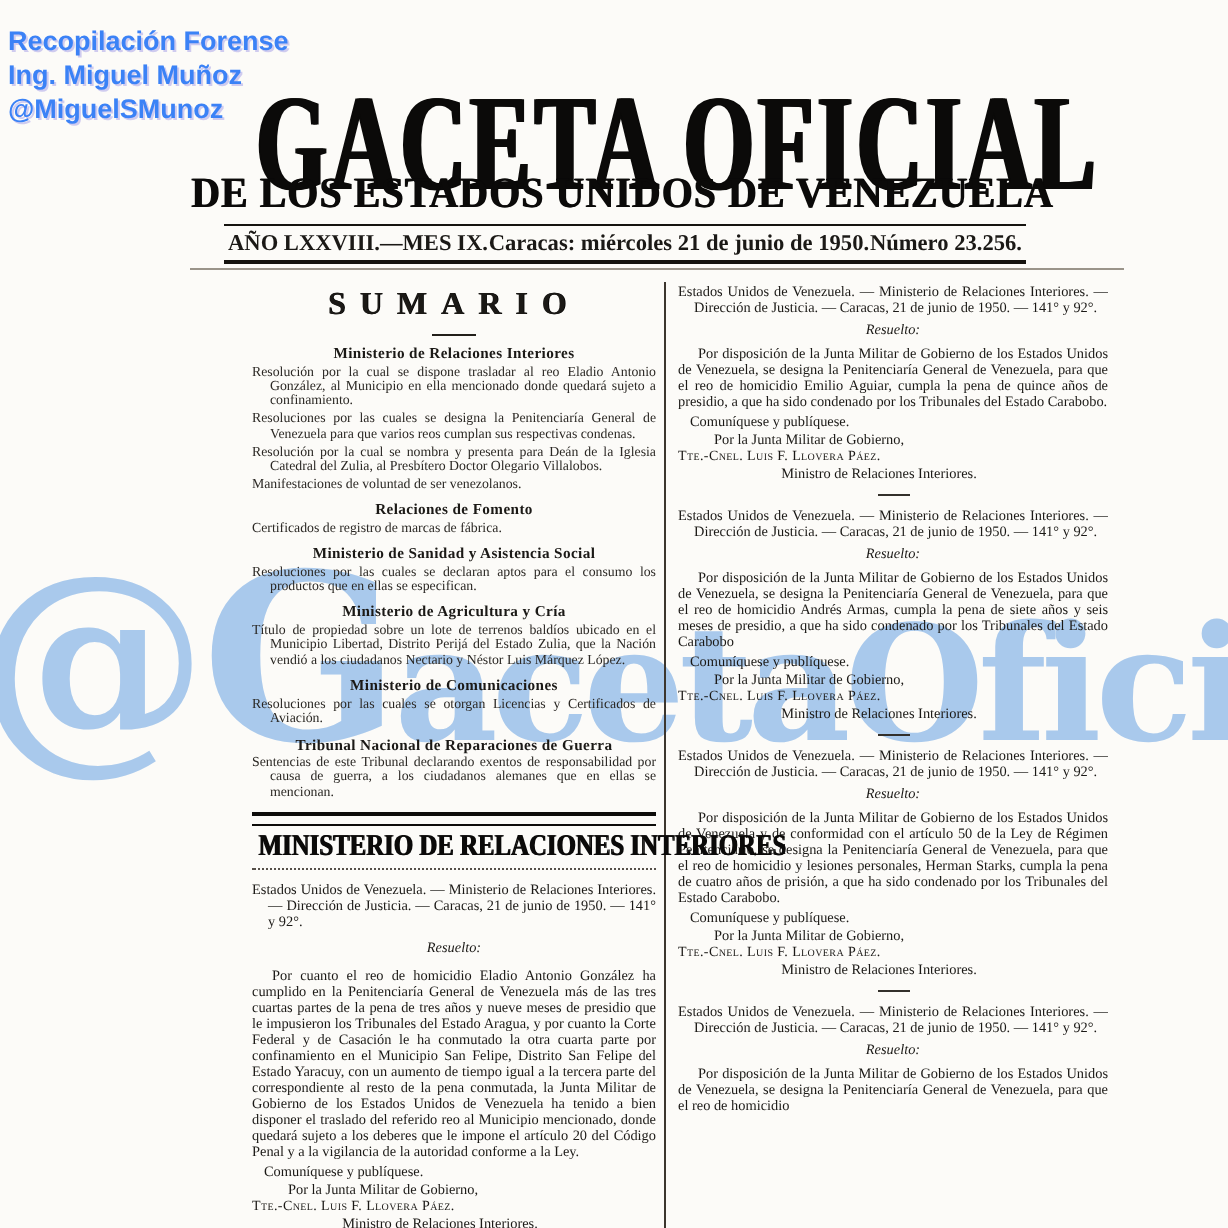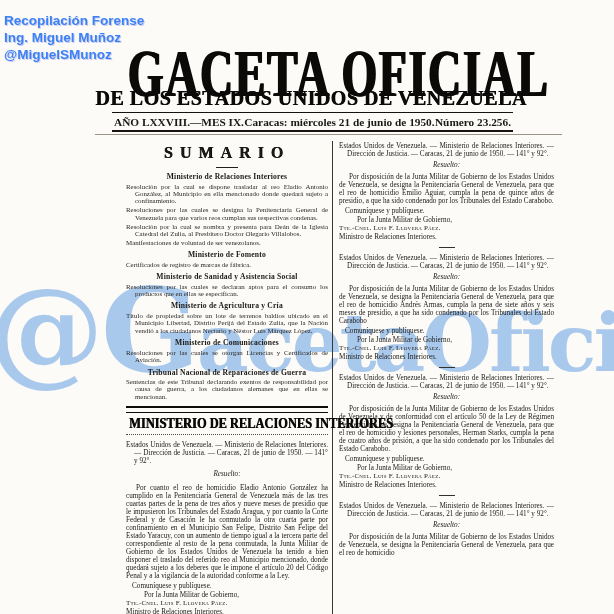--- a/index.html
+++ b/index.html
@@ -55,21 +55,21 @@
   .dotted-rule{border-top:1.5px dotted #565049;margin:3px 0 6px 0;}
 
   .dateline{font-size:7.2px;line-height:8px;text-align:justify;padding-left:8px;text-indent:-8px;
         margin-bottom:2px;}
   .resuelto{text-align:center;font-style:italic;font-size:7.2px;line-height:9px;margin:3px 0 3px 0;}
   .body-par{font-size:7.2px;line-height:8px;text-align:justify;text-indent:10px;margin:0 0 2px 0;}
   .comuniquese{font-size:7.2px;line-height:8.5px;text-indent:6px;}
   .por-junta{font-size:7.2px;line-height:8.5px;margin-left:18px;}
   .firma{font-size:7px;line-height:8.5px;padding-right:4px;font-variant:small-caps;
         letter-spacing:0.2px;}
-  .cargo{font-size:7.2px;line-height:8.5px;text-align:left;padding-right:14px;}
+  .cargo{font-size:7.2px;line-height:8.5px;text-align:center;padding-right:14px;}
 
   .left-article .dateline{margin-top:2px;}
   .left-article .resuelto{margin:5px 0 5px 0;}
 
   
   .res-block{margin-top:1px;}
   .sep-dash{width:16px;border-top:1.2px solid #33302b;margin:6px auto 6px auto;}
 </style>
 </head>
 <body>
@@ -102,21 +102,21 @@
       <div class="sumario-dash"></div>
 
       <div>
         <div class="sec-heading">Ministerio de Relaciones Interiores</div>
         <div class="sec-item">Resolución por la cual se dispone trasladar al reo Eladio Antonio González, al Municipio en ella mencionado donde quedará sujeto a confinamiento.</div>
         <div class="sec-item">Resoluciones por las cuales se designa la Penitenciaría General de Venezuela para que varios reos cumplan sus respectivas condenas.</div>
         <div class="sec-item">Resolución por la cual se nombra y presenta para Deán de la Iglesia Catedral del Zulia, al Presbítero Doctor Olegario Villalobos.</div>
         <div class="sec-item">Manifestaciones de voluntad de ser venezolanos.</div>
       </div>
       <div>
-        <div class="sec-heading">Ministerio de Fomento</div>
+        <div class="sec-heading">Relaciones de Fomento</div>
         <div class="sec-item">Certificados de registro de marcas de fábrica.</div>
       </div>
       <div>
         <div class="sec-heading">Ministerio de Sanidad y Asistencia Social</div>
         <div class="sec-item">Resoluciones por las cuales se declaran aptos para el consumo los productos que en ellas se especifican.</div>
       </div>
       <div>
         <div class="sec-heading">Ministerio de Agricultura y Cría</div>
         <div class="sec-item">Título de propiedad sobre un lote de terrenos baldíos ubicado en el Municipio Libertad, Distrito Perijá del Estado Zulia, que la Nación vendió a los ciudadanos Nectario y Néstor Luis Márquez López.</div>
       </div>

